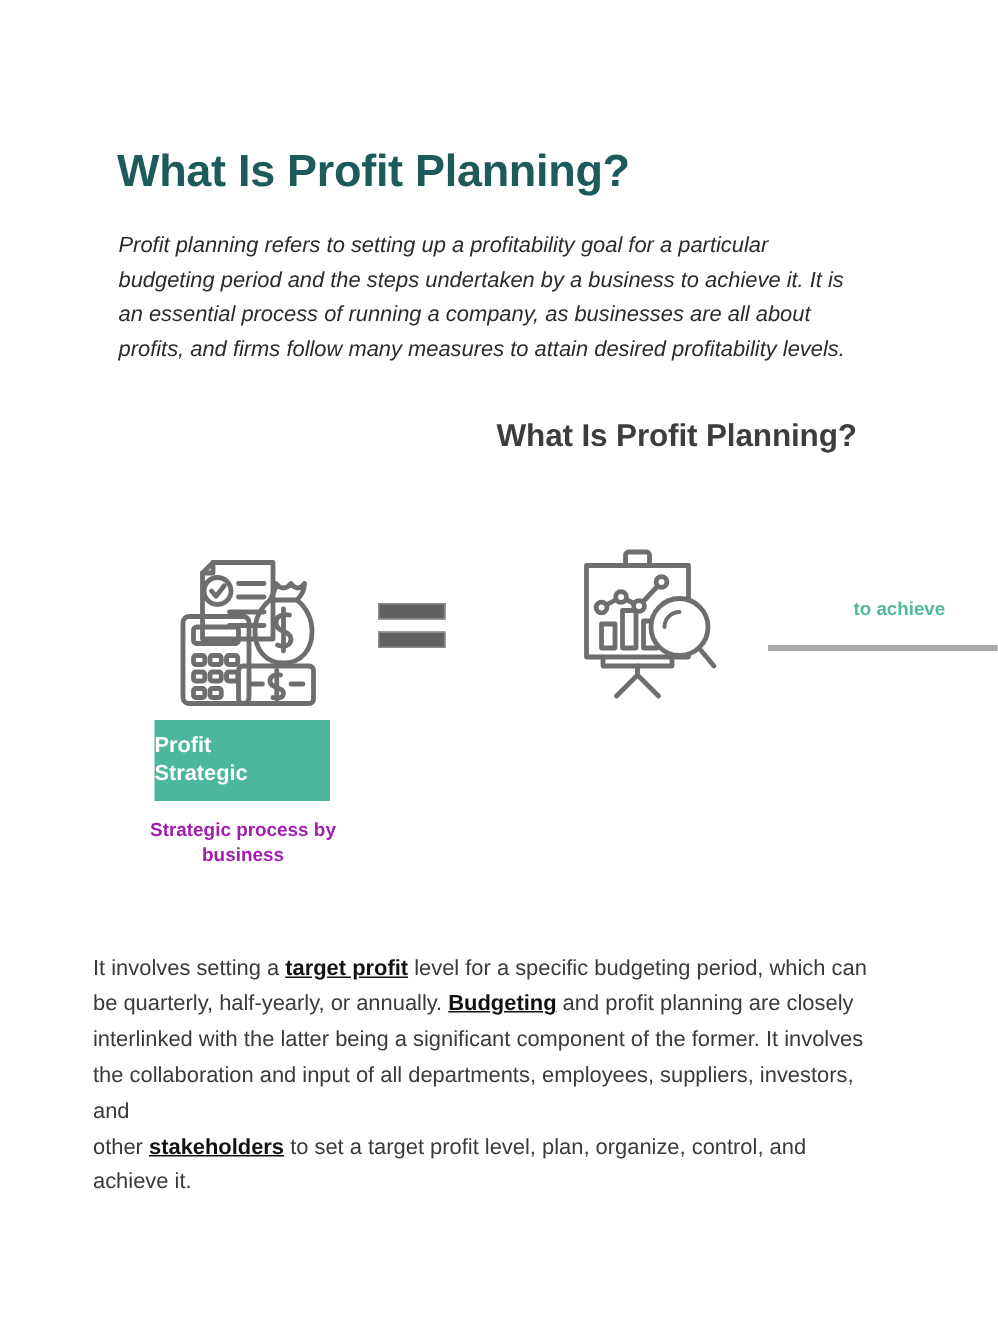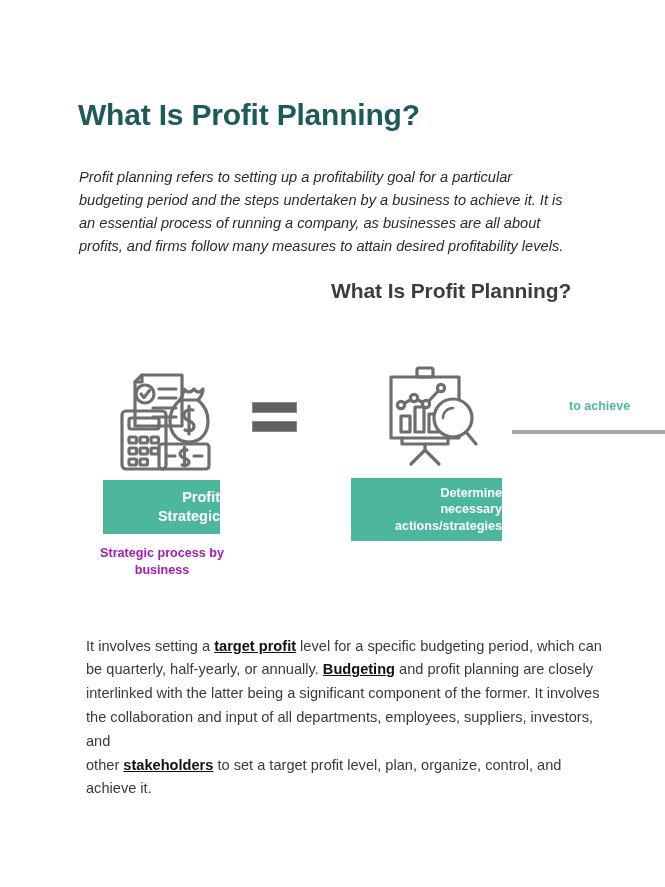--- a/index.html
+++ b/index.html
@@ -32,21 +32,21 @@
     color: #1d5a5a;
     letter-spacing: -0.2px;
     line-height: 1.1;
     white-space: nowrap;
   }
 
   
   .intro-paragraph {
     position: absolute;
     left: 79px;
-    top: 151px;
+    top: 138px;
     width: 500px;
     font-size: 14.6px;
     font-style: italic;
     color: #2b2b2b;
     line-height: 1.58;
   }
 
   
   .infographic {
     position: absolute;
@@ -109,21 +109,21 @@
   }
 
   .box {
     position: absolute;
     background: #4cb79c;
     color: #ffffff;
     font-weight: bold;
     text-align: center;
     display: flex;
     flex-direction: column;
-    align-items: flex-end;
+    align-items: flex-start;
     justify-content: center;
     line-height: 1.32;
   }
   .box-profit-planning {
     left: 103px;
     top: 218px;
     width: 117px;
     height: 54px;
     font-size: 14.5px;
   }
@@ -143,21 +143,21 @@
     text-align: center;
     font-size: 12.6px;
     font-weight: bold;
     color: #a21caf;
     line-height: 1.38;
   }
 
   
   .body-paragraph {
     position: absolute;
-    left: 86px;
+    left: 62px;
     top: 620px;
     width: 520px;
     font-size: 14.6px;
     color: #3a3a3a;
     line-height: 1.63;
   }
   .body-paragraph a {
     color: #111111;
     font-weight: bold;
     text-decoration: underline;
@@ -246,25 +246,20 @@
     </div>
 
     <div class="achieve-line"></div>
     <div class="achieve-label">to achieve</div>
 
     <div class="box box-profit-planning">
       <span>Profit</span>
       <span>Strategic</span>
     </div>
 
-    <div class="box box-determine">
-      <span>Determine</span>
-      <span>necessary</span>
-      <span>actions/strategies</span>
-    </div>
 
     <div class="caption-left">Strategic process by business</div>
 
   </div>
 
   <p class="body-paragraph">
     <span>It involves setting a </span><a href="#">target profit</a><span> level for a specific budgeting period, which can be quarterly, half-yearly, or annually. </span><a href="#">Budgeting</a><span> and profit planning are closely interlinked with the latter being a significant component of the former. It involves the collaboration and input of all departments, employees, suppliers, investors, and</span><br><span>other </span><a href="#">stakeholders</a><span> to set a target profit level, plan, organize, control, and achieve it.</span>
   </p>
 
 </div>

